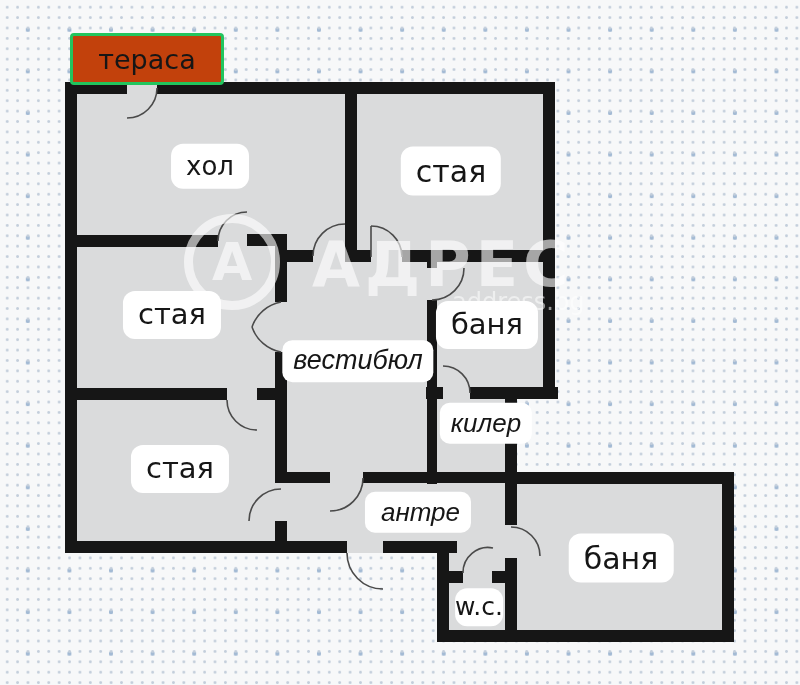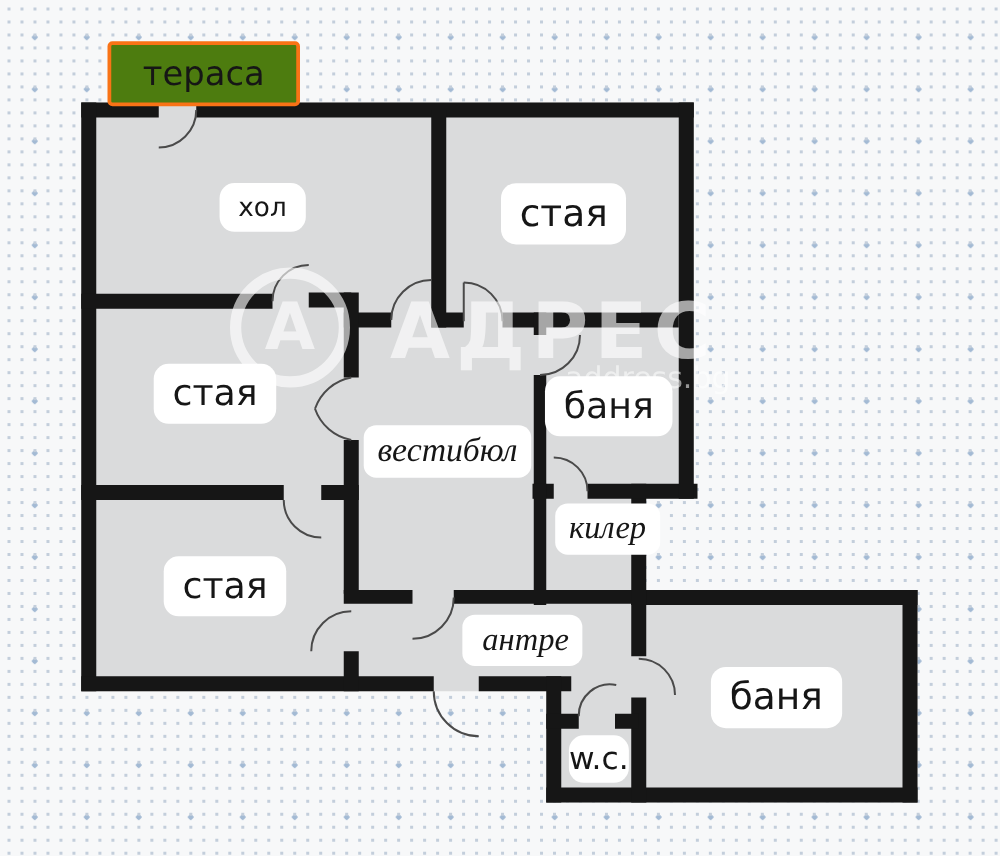--- a/index.html
+++ b/index.html
@@ -14,27 +14,27 @@
     font-family:"DejaVu Sans", sans-serif;
   }
   #plan{position:absolute;left:0;top:0;width:800px;height:685px;}
   .room-label{
     position:absolute;transform:translate(-50%,-50%);
     background:#ffffff;border-radius:12px;
     color:#161616;font-size:29px;line-height:1.1;
     padding:8px 15px;white-space:nowrap;z-index:30;
   }
   .script{
-    font-family:Liberation Serif, serif;font-style:italic;
+    font-family:Liberation Sans, sans-serif;font-style:italic;
     font-size:27px;border-radius:10px;padding:6px 11px;
   }
   .small{font-size:25px;padding:5px 0;}
   .callout{
-    position:absolute;left:86px;top:33px;width:148px;height:46px;
-    background:#4d7c0f;border:3px solid #f97316;border-radius:4px;
+    position:absolute;left:70px;top:33px;width:148px;height:46px;
+    background:#c2410c;border:3px solid #22c55e;border-radius:4px;
     display:flex;align-items:center;justify-content:center;
     color:#161616;font-size:27px;z-index:25;white-space:nowrap;
   }
   .watermark{position:absolute;z-index:20;pointer-events:none;color:rgba(255,255,255,0.62);}
   .wm-circle{
     left:184px;top:214px;width:96px;height:96px;box-sizing:border-box;
     border:9px solid rgba(255,255,255,0.62);border-radius:50%;
     display:flex;align-items:center;justify-content:center;
     font-size:52px;font-weight:700;
   }
@@ -113,21 +113,21 @@
   </g>
 </svg>
 
 <div class="watermark wm-circle">
   <span>А</span>
 </div>
 <div class="watermark wm-brand">АДРЕС</div>
 <div class="watermark wm-domain">address.bg</div>
 
 <div class="callout">тераса</div>
-<div class="room-label" style="left:210px;top:166px;font-size:21px;">хол</div>
+<div class="room-label" style="left:210px;top:166px;font-size:26px;">хол</div>
 <div class="room-label" style="left:451px;top:171px;font-size:30px;">стая</div>
 <div class="room-label" style="left:172px;top:315px;">стая</div>
 <div class="room-label" style="left:487px;top:325px;">баня</div>
 <div class="room-label script" style="left:358px;top:361px;">вестибюл</div>
 <div class="room-label script" style="left:486px;top:423px;font-size:26px;">килер</div>
 <div class="room-label" style="left:180px;top:469px;">стая</div>
 <div class="room-label script" style="left:418px;top:512px;font-size:26px;padding-left:16px;">антре</div>
 <div class="room-label" style="left:621px;top:558px;font-size:30px;">баня</div>
 <div class="room-label small" style="left:479px;top:607px;">w.c.</div>
 

